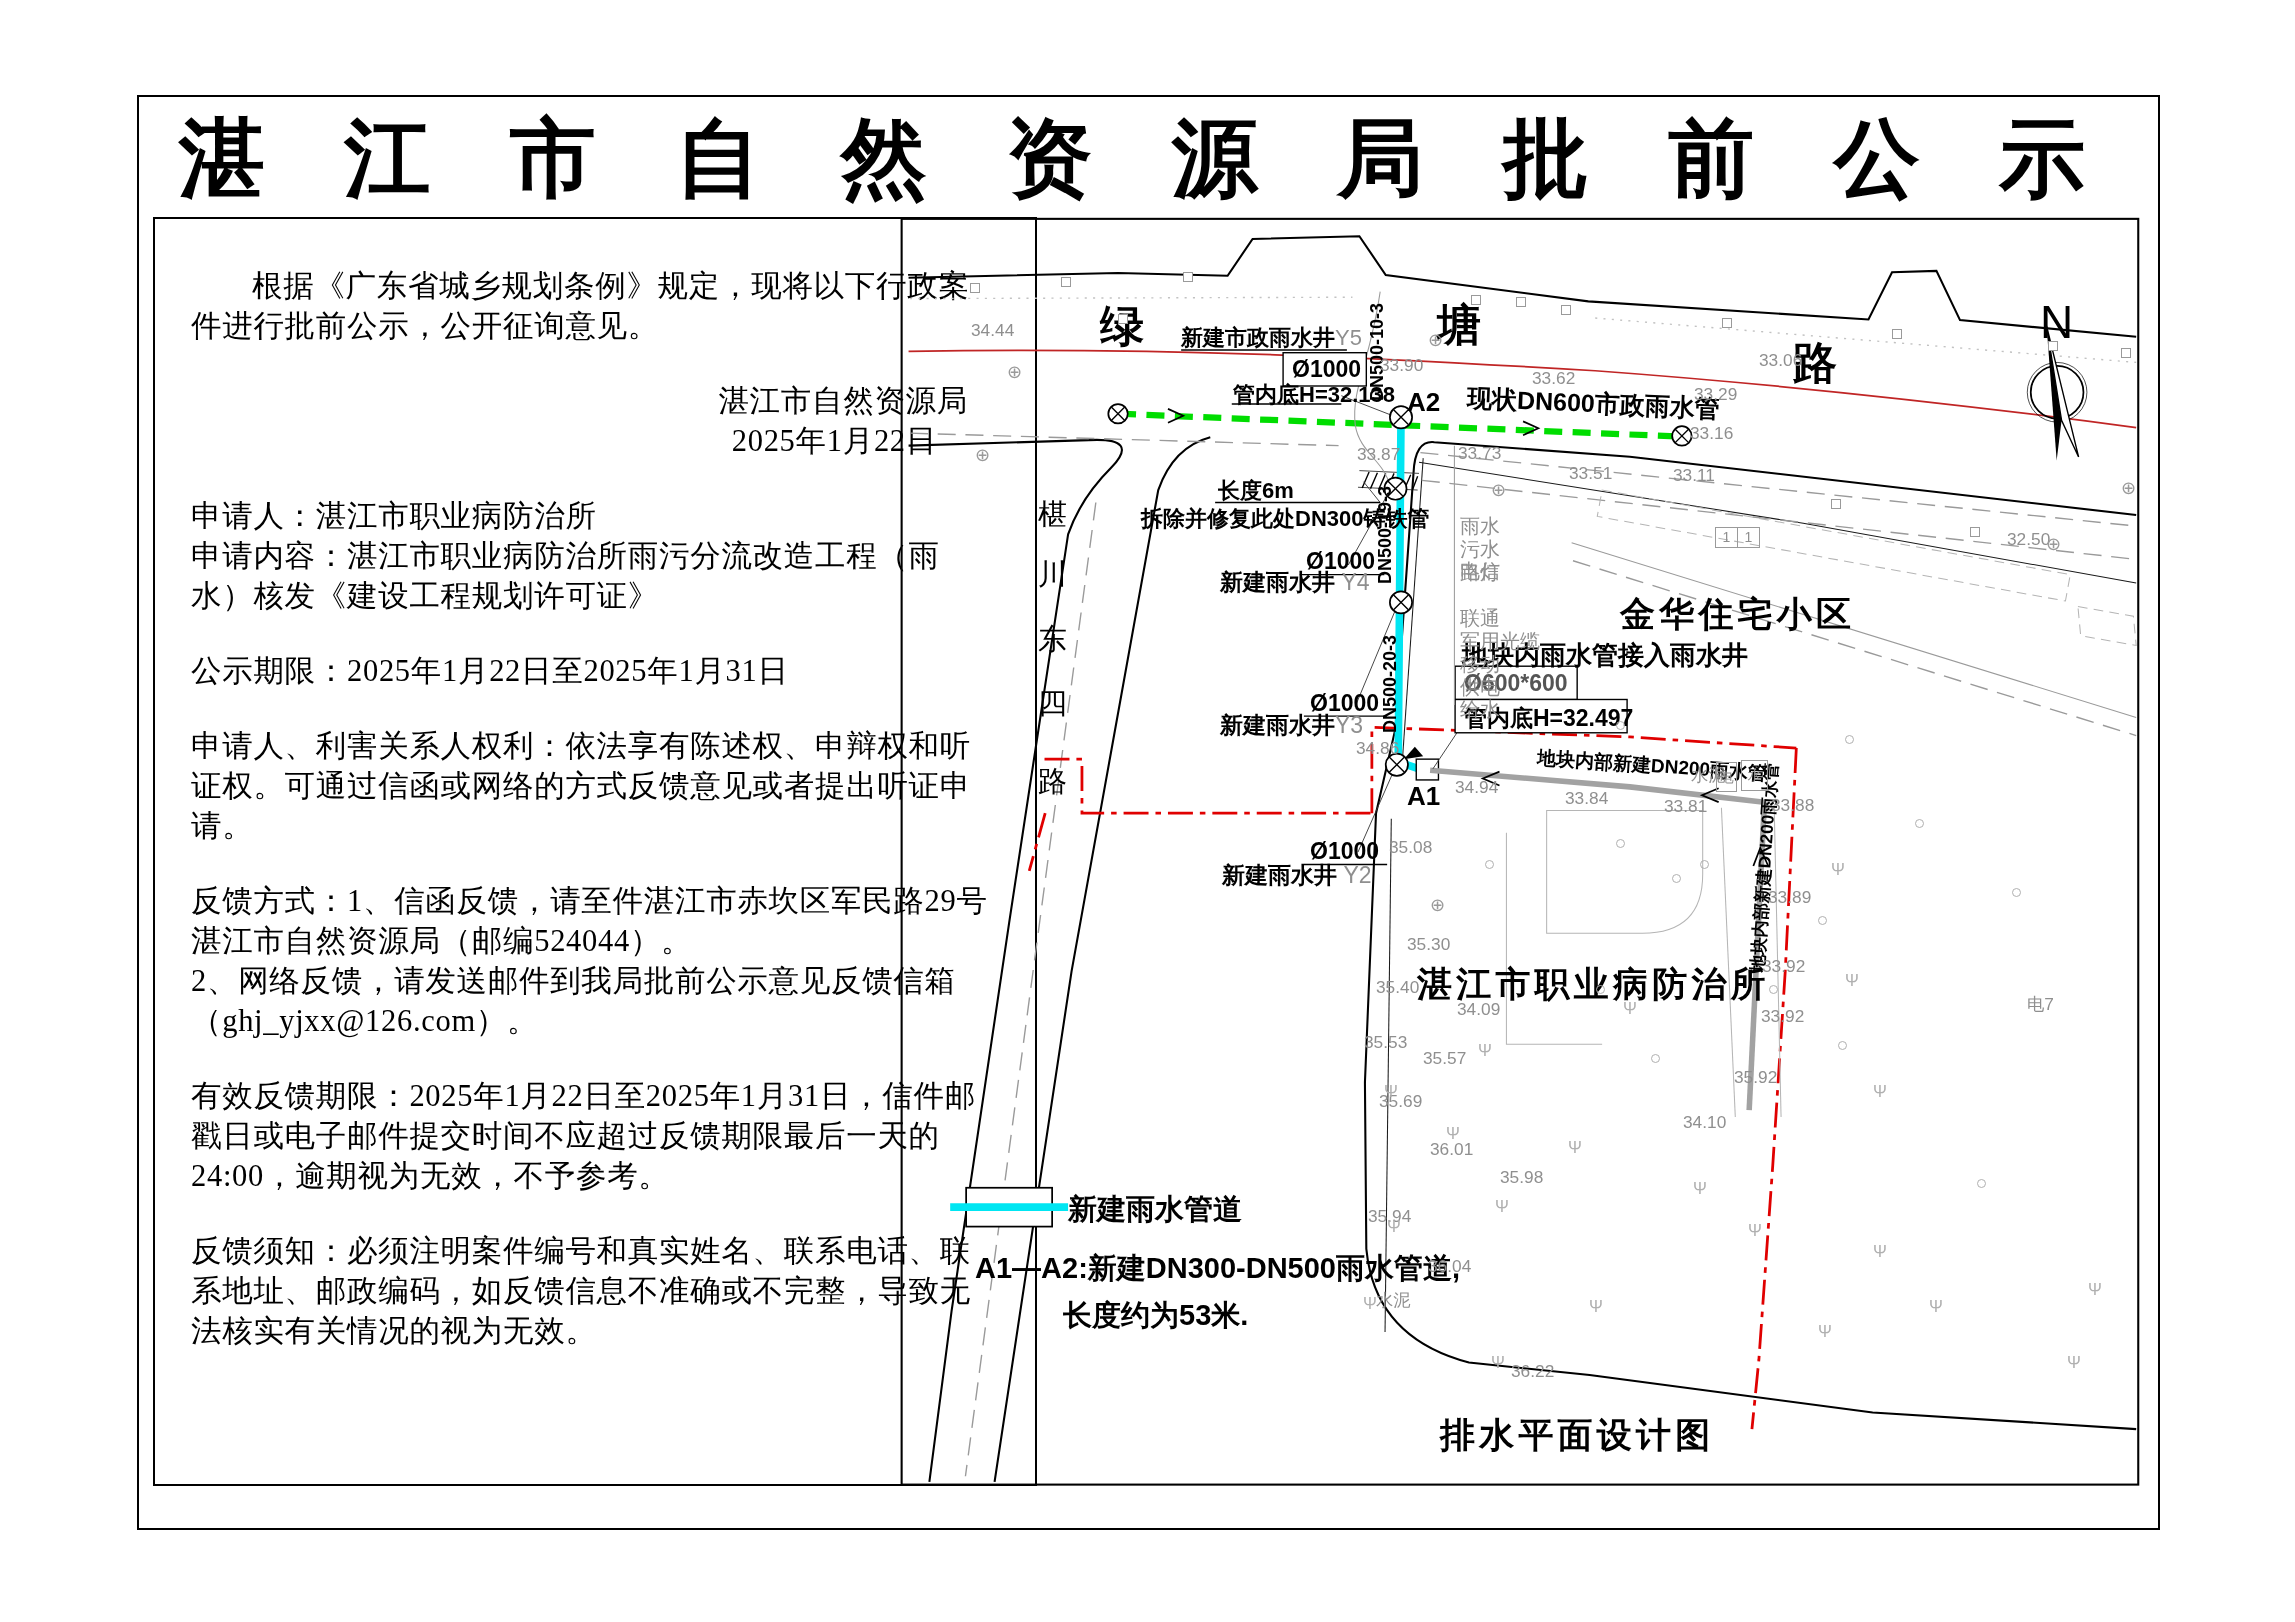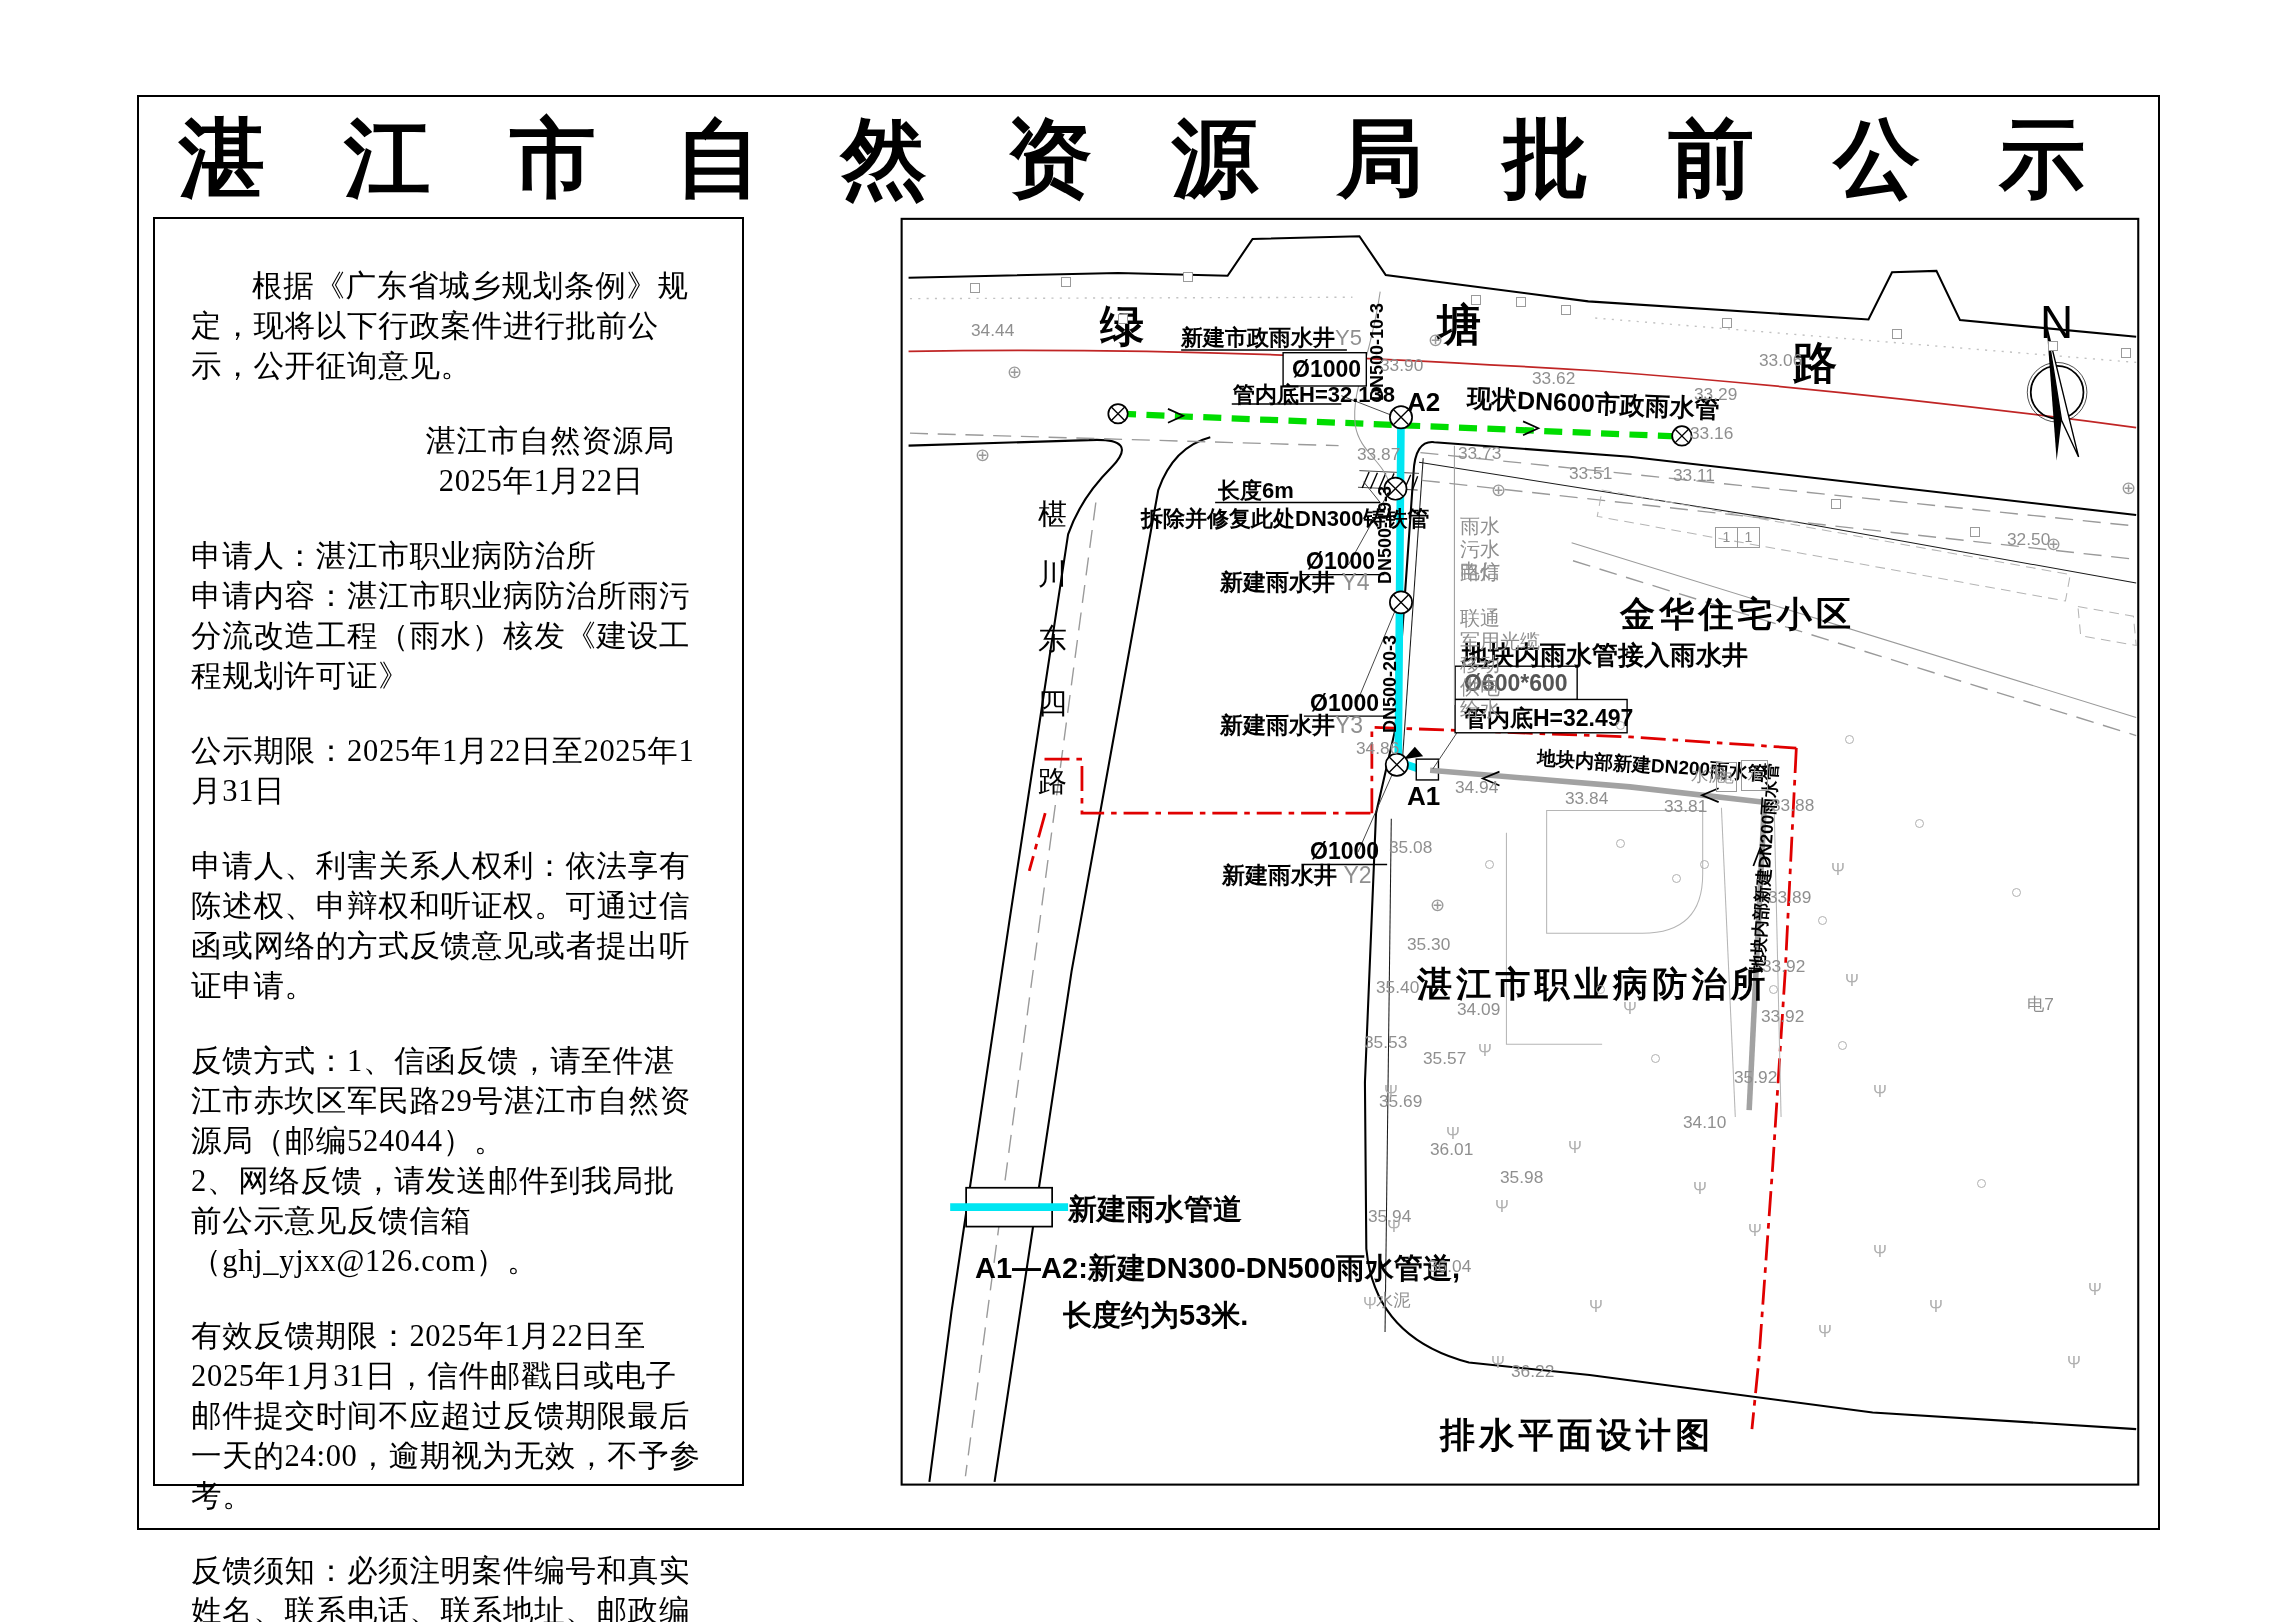--- a/index.html
+++ b/index.html
@@ -3,21 +3,21 @@
 <meta charset="utf-8">
 <style>
   html,body{margin:0;padding:0;background:#fff;}
   .page{position:relative;width:2295px;height:1623px;background:#fff;overflow:hidden;
         font-family:"Liberation Sans",sans-serif;color:#000;}
   .border{position:absolute;left:137px;top:95px;width:2019px;height:1431px;border:2.1px solid #000;}
   .title{position:absolute;left:137px;top:101px;width:2019px;text-align:center;
          font-family:"Liberation Serif","DejaVu Serif",serif;font-weight:bold;
          font-size:86px;letter-spacing:29px;white-space:nowrap;}
   
-  .panel{position:absolute;left:153px;top:217px;width:591px;height:1269px;border:2.1px solid #000;
+  .panel{position:absolute;left:153px;top:217px;width:884px;height:1269px;border:2.1px solid #000;
          box-sizing:border-box;padding:47px 36px 0 36px;
          font-family:"Liberation Serif","DejaVu Serif",serif;}
   .panel p{margin:0;font-size:30.5px;line-height:40px;letter-spacing:0.7px;}
   .panel p.ind{text-indent:2em;}
   .panel p.r{text-align:right;}
   .panel p.gap{margin-top:35px;}
   svg.art{position:absolute;left:0;top:0;}
   .k3{stroke:#000;stroke-width:3;fill:none}
   .k2{stroke:#000;stroke-width:2;fill:none}
   .k15{stroke:#1a1a1a;stroke-width:1.5;fill:none}

